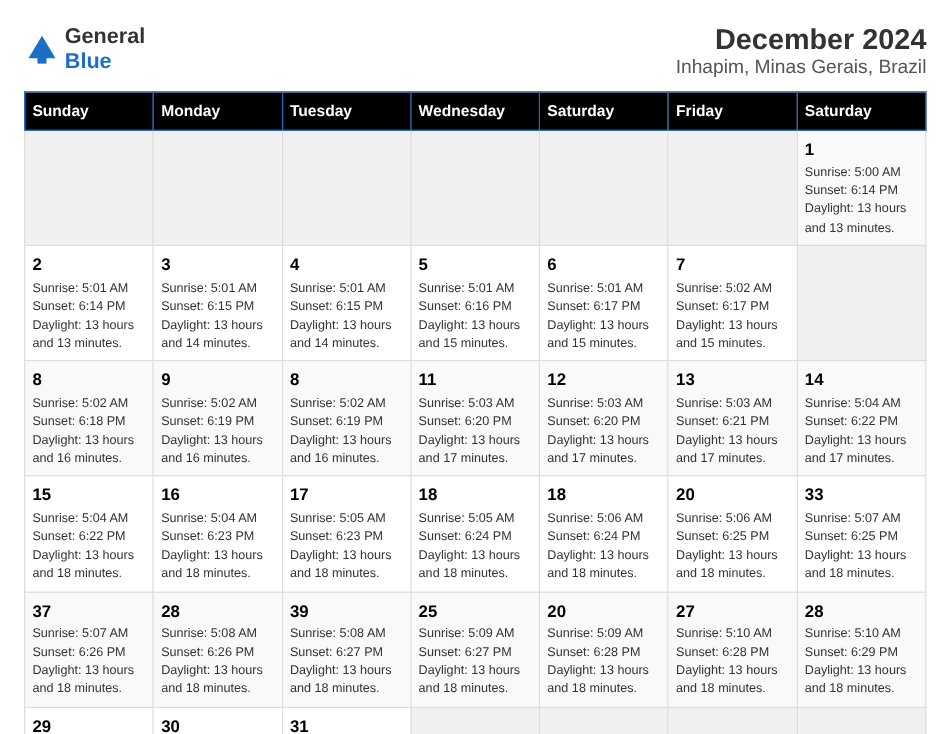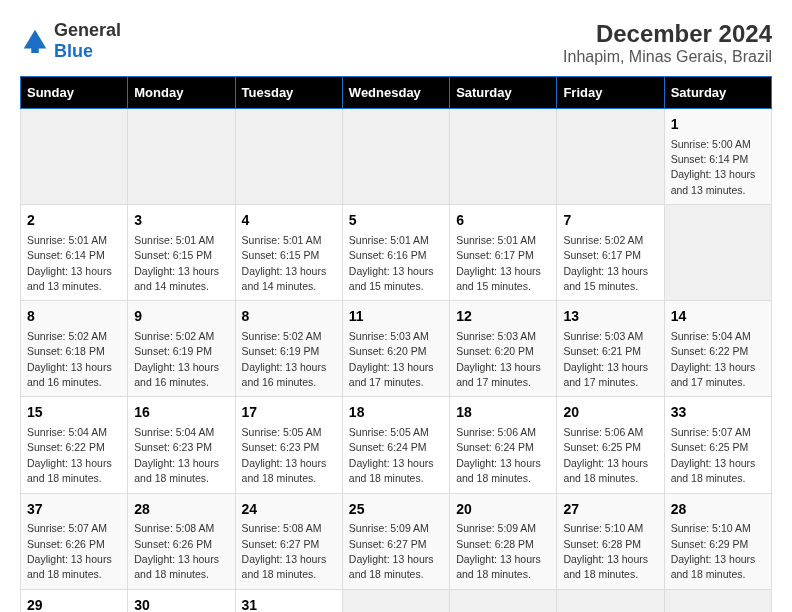--- a/index.html
+++ b/index.html
@@ -155,21 +155,21 @@
         <td><span class="day-num">16</span><span class="day-info">Sunrise: 5:04 AM<br>Sunset: 6:23 PM<br>Daylight: 13 hours<br>and 18 minutes.</span></td>
         <td><span class="day-num">17</span><span class="day-info">Sunrise: 5:05 AM<br>Sunset: 6:23 PM<br>Daylight: 13 hours<br>and 18 minutes.</span></td>
         <td><span class="day-num">18</span><span class="day-info">Sunrise: 5:05 AM<br>Sunset: 6:24 PM<br>Daylight: 13 hours<br>and 18 minutes.</span></td>
         <td><span class="day-num">18</span><span class="day-info">Sunrise: 5:06 AM<br>Sunset: 6:24 PM<br>Daylight: 13 hours<br>and 18 minutes.</span></td>
         <td><span class="day-num">20</span><span class="day-info">Sunrise: 5:06 AM<br>Sunset: 6:25 PM<br>Daylight: 13 hours<br>and 18 minutes.</span></td>
         <td><span class="day-num">33</span><span class="day-info">Sunrise: 5:07 AM<br>Sunset: 6:25 PM<br>Daylight: 13 hours<br>and 18 minutes.</span></td>
       </tr>
       <tr>
         <td><span class="day-num">37</span><span class="day-info">Sunrise: 5:07 AM<br>Sunset: 6:26 PM<br>Daylight: 13 hours<br>and 18 minutes.</span></td>
         <td><span class="day-num">28</span><span class="day-info">Sunrise: 5:08 AM<br>Sunset: 6:26 PM<br>Daylight: 13 hours<br>and 18 minutes.</span></td>
-        <td><span class="day-num">24</span><span class="day-info">Sunrise: 5:08 AM<br>Sunset: 6:27 PM<br>Daylight: 13 hours<br>and 18 minutes.</span></td>
+        <td><span class="day-num">39</span><span class="day-info">Sunrise: 5:08 AM<br>Sunset: 6:27 PM<br>Daylight: 13 hours<br>and 18 minutes.</span></td>
         <td><span class="day-num">25</span><span class="day-info">Sunrise: 5:09 AM<br>Sunset: 6:27 PM<br>Daylight: 13 hours<br>and 18 minutes.</span></td>
         <td><span class="day-num">20</span><span class="day-info">Sunrise: 5:09 AM<br>Sunset: 6:28 PM<br>Daylight: 13 hours<br>and 18 minutes.</span></td>
         <td><span class="day-num">27</span><span class="day-info">Sunrise: 5:10 AM<br>Sunset: 6:28 PM<br>Daylight: 13 hours<br>and 18 minutes.</span></td>
         <td><span class="day-num">28</span><span class="day-info">Sunrise: 5:10 AM<br>Sunset: 6:29 PM<br>Daylight: 13 hours<br>and 18 minutes.</span></td>
       </tr>
       <tr>
         <td>
           <span class="day-num">29</span>
         </td>
         <td>

